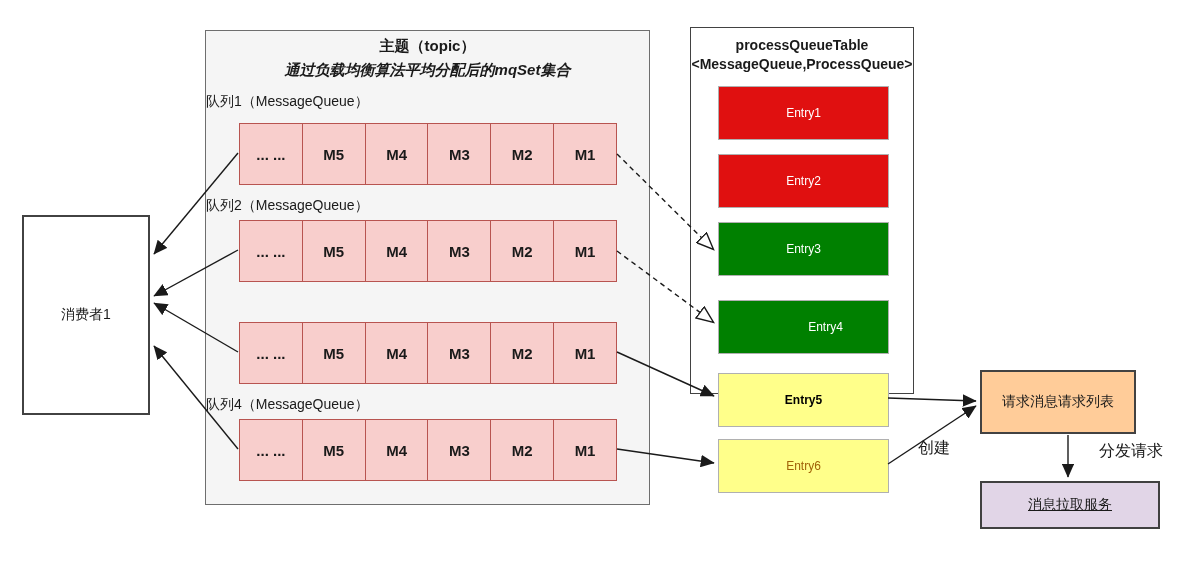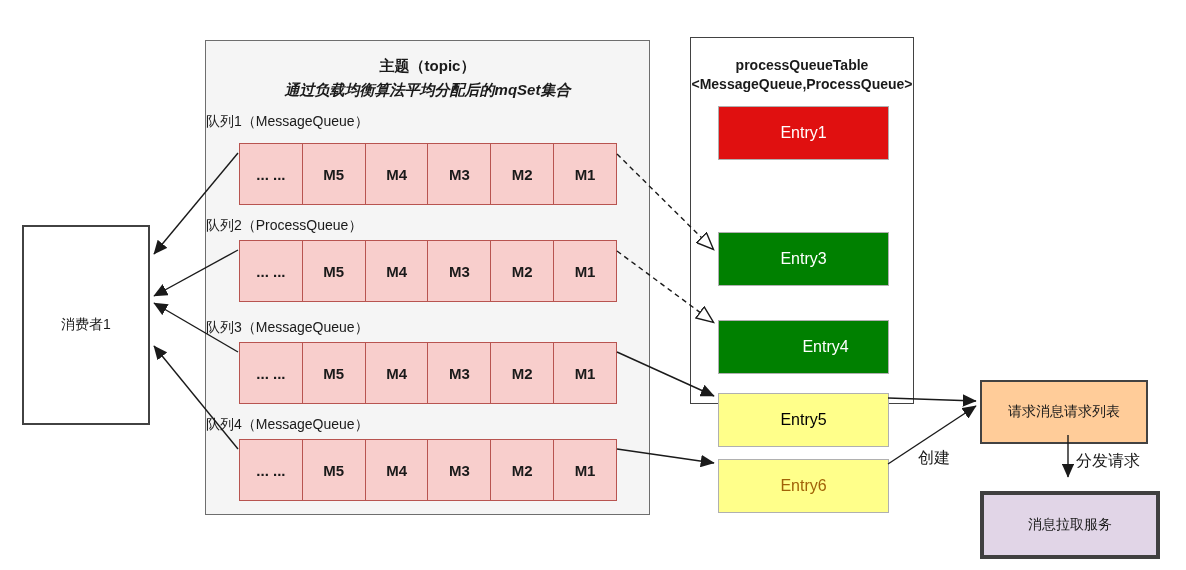--- a/index.html
+++ b/index.html
@@ -1,43 +1,43 @@
 <!DOCTYPE html>
 <html><head>
 <meta charset="utf-8">
 <style>
   html,body{margin:0;padding:0;background:#ffffff;}
   body{font-family:"Liberation Sans","DejaVu Sans",sans-serif;color:#1a1a1a;}
   .canvas{position:relative;width:1186px;height:570px;background:#ffffff;overflow:hidden;}
-  .abs{position:absolute;box-sizing:border-box;margin-top:10px;}
+  .abs{position:absolute;box-sizing:border-box;}
   .center{display:flex;align-items:center;justify-content:center;text-align:center;}
 
   .consumer-box{left:22px;top:215px;width:128px;height:200px;background:#ffffff;
     border:2px solid #424242;font-size:14px;z-index:2;}
 
   .topic-box{left:205px;top:30px;width:445px;height:475px;background:#f5f5f5;
     border:1px solid #6e6e6e;z-index:1;}
   .topic-title{left:0;top:6px;width:100%;font-weight:bold;font-size:15px;text-align:center;}
   .topic-subtitle{left:0;top:30px;width:100%;font-weight:bold;font-size:15px;text-align:center;font-style:italic;}
   .queue-label{width:100%;text-align:left;font-size:14px;}
   .queue-row{left:33px;width:378px;height:62px;display:flex;z-index:2;}
   .queue-cell{flex:1;background:#f8cecc;border:1px solid #b85450;margin-left:-1px;
     display:flex;align-items:center;justify-content:center;font-weight:bold;font-size:15px;}
   .queue-cell:first-child{margin-left:0;}
 
   .pqt-box{left:690px;top:27px;width:224px;height:367px;background:#ffffff;
     border:1px solid #424242;z-index:1;}
   .pqt-header{left:0;top:8px;width:100%;text-align:center;font-weight:bold;font-size:14px;line-height:19px;}
   .entry{left:27px;width:171px;height:54px;border:1px solid #b0b0b0;
-    display:flex;align-items:center;justify-content:center;font-size:16px;z-index:2;}
+    display:flex;align-items:center;justify-content:center;font-size:12px;z-index:2;}
 
-  .request-box{left:980px;top:370px;width:168px;height:64px;background:#ffcc99;
+  .request-box{left:980px;top:370px;width:156px;height:64px;background:#ffcc99;
     border:2px solid #424242;font-size:14px;z-index:2;}
-  .pull-box{left:980px;top:481px;width:180px;height:68px;background:#e1d5e7;
-    border:4px solid #404040;font-size:14px;z-index:2;}
+  .pull-box{left:980px;top:481px;width:180px;height:48px;background:#e1d5e7;
+    border:2px solid #404040;font-size:14px;z-index:2;text-decoration:underline;}
 
   .edge-label{font-size:16px;z-index:4;background:transparent;font-family:Liberation Serif, serif;}
   svg.overlay{position:absolute;left:0;top:0;z-index:3;pointer-events:none;}
 </style>
 </head>
 <body>
 
 <div class="canvas">
 
   <div class="abs center consumer-box">
@@ -51,31 +51,30 @@
     <div class="abs queue-label" style="top:62px;">队列1（MessageQueue）</div>
     <div class="abs queue-row" style="top:92px;">
       <div class="queue-cell">... ...</div>
       <div class="queue-cell">M5</div>
       <div class="queue-cell">M4</div>
       <div class="queue-cell">M3</div>
       <div class="queue-cell">M2</div>
       <div class="queue-cell">M1</div>
     </div>
 
-    <div class="abs queue-label" style="top:166px;">队列2（ProcessQueue）</div>
+    <div class="abs queue-label" style="top:166px;">队列2（MessageQueue）</div>
     <div class="abs queue-row" style="top:189px;">
       <div class="queue-cell">... ...</div>
       <div class="queue-cell">M5</div>
       <div class="queue-cell">M4</div>
       <div class="queue-cell">M3</div>
       <div class="queue-cell">M2</div>
       <div class="queue-cell">M1</div>
     </div>
 
-    <div class="abs queue-label" style="top:268px;">队列3（MessageQueue）</div>
     <div class="abs queue-row" style="top:291px;">
       <div class="queue-cell">... ...</div>
       <div class="queue-cell">M5</div>
       <div class="queue-cell">M4</div>
       <div class="queue-cell">M3</div>
       <div class="queue-cell">M2</div>
       <div class="queue-cell">M1</div>
     </div>
 
     <div class="abs queue-label" style="top:365px;">队列4（MessageQueue）</div>
@@ -88,35 +87,36 @@
       <div class="queue-cell">M1</div>
     </div>
   </div>
 
   <div class="abs pqt-box">
     <div class="abs pqt-header">
       <div>processQueueTable</div>
       <div>&lt;MessageQueue,ProcessQueue&gt;</div>
     </div>
     <div class="abs center entry" style="top: 58px; background: rgb(224, 16, 16); color: rgb(255, 255, 255);">Entry1</div>
-    <div class="abs center entry" style="top: 184px; background: rgb(0, 128, 0); color: rgb(255, 255, 255);">Entry3</div>
+    <div class="abs center entry" style="top: 126px; background: rgb(224, 16, 16); color: rgb(255, 255, 255);">Entry2</div>
+    <div class="abs center entry" style="top: 194px; background: rgb(0, 128, 0); color: rgb(255, 255, 255);">Entry3</div>
     <div class="abs center entry" style="top: 272px; background: rgb(0, 128, 0); color: rgb(255, 255, 255); padding-left: 44px;">Entry4</div>
-    <div class="abs center entry" style="top: 345px; background: rgb(255, 255, 138); color: rgb(0, 0, 0);">Entry5</div>
+    <div class="abs center entry" style="top: 345px; background: rgb(255, 255, 138); color: rgb(0, 0, 0); font-weight: bold;">Entry5</div>
     <div class="abs center entry" style="top: 411px; background: rgb(255, 255, 138); color: #a16207;">Entry6</div>
   </div>
 
   <div class="abs center request-box">
     <span>请求消息请求列表</span>
   </div>
   <div class="abs center pull-box">
     <span>消息拉取服务</span>
   </div>
 
   <div class="abs edge-label" style="left:918px;top:438px;">创建</div>
-  <div class="abs edge-label" style="left:1076px;top:441px;">分发请求</div>
+  <div class="abs edge-label" style="left:1099px;top:441px;">分发请求</div>
 
   <svg class="overlay" width="1186" height="570" viewBox="0 0 1186 570">
     <defs>
       <marker id="arrowFilled" markerWidth="11" markerHeight="9" refX="9.5" refY="4.5" orient="auto">
         <path d="M0,0 L10,4.5 L0,9 z" fill="#1a1a1a"></path>
       </marker>
       <marker id="arrowHollow" markerWidth="14" markerHeight="11" refX="12" refY="5.5" orient="auto">
         <path d="M0.5,0.5 L12.5,5.5 L0.5,10.5 z" fill="#ffffff" stroke="#1a1a1a" stroke-width="1"></path>
       </marker>
     </defs>

